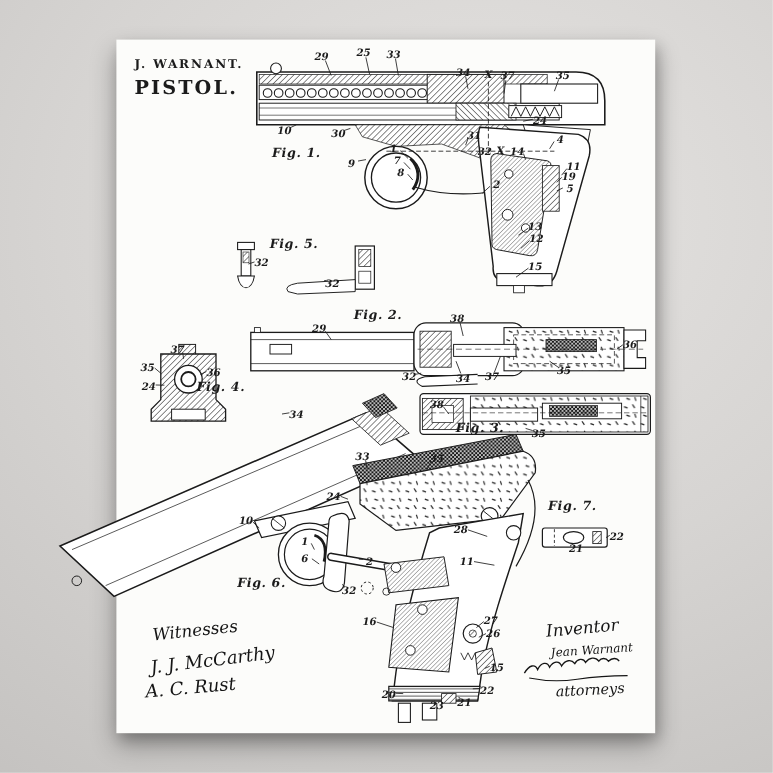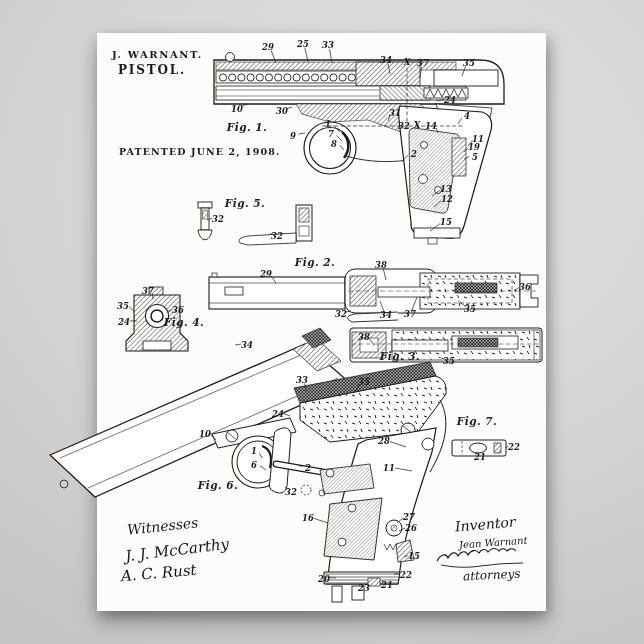--- a/index.html
+++ b/index.html
@@ -9,21 +9,21 @@
     font-family:"DejaVu Serif", serif;
   }
   .poster{
     position:absolute;left:97px;top:33px;width:449px;height:578px;
     background:#fcfcfa;
     box-shadow:0 10px 20px rgba(0,0,0,.32), 3px 5px 10px rgba(0,0,0,.18);
   }
   .drawing-layer{position:absolute;left:0;top:0;width:644px;height:644px;pointer-events:none;}
   .hdr{position:absolute;color:#1b1b1b;white-space:nowrap;}
   .hdr-title{left:112px;top:49px;width:80px;text-align:left;font-weight:bold;font-size:10px;letter-spacing:1.6px;}
-  .hdr-sub{left:112px;top:63px;width:80px;text-align:center;font-weight:bold;font-size:12px;letter-spacing:1.8px;}
+  .hdr-sub{left:112px;top:63px;width:80px;text-align:center;font-weight:bold;font-size:16px;letter-spacing:1.8px;}
   .hdr-patent{left:119px;top:146px;font-weight:bold;font-size:9.5px;letter-spacing:1.1px;}
   .sig{position:absolute;color:#151515;font-style:italic;white-space:nowrap;}
   .sig-witnesses{left:127px;top:518px;font-size:14px;transform:rotate(-6deg);}
   .sig-w1{left:125px;top:541px;font-size:15px;transform:rotate(-7deg);}
   .sig-w2{left:121px;top:564px;font-size:15px;transform:rotate(-5deg);}
   .sig-inventor{left:455px;top:516px;font-size:14px;transform:rotate(-5deg);}
   .sig-name{left:459px;top:537px;font-size:10px;transform:rotate(-4deg);}
   .sig-attorneys{left:463px;top:568px;font-size:12px;transform:rotate(-3deg);}
   .ref-num{font:italic 700 8.5px "DejaVu Serif", serif;fill:#1b1b1b;}
   .fig-label{font:italic 700 10.5px "DejaVu Serif", serif;fill:#1b1b1b;letter-spacing:.5px;}
@@ -352,21 +352,20 @@
         <text x="477" y="425" text-anchor="middle" class="fig-label">Fig. 7.</text>
         <text x="514" y="450" text-anchor="middle" class="ref-num">22</text>
         <line x1="508.14287763889627" y1="446.13227816872535" x2="505" y2="448" stroke="#1b1b1b" stroke-width="0.7"></line>
         <text x="480" y="460" text-anchor="middle" class="ref-num">21</text>
         <line x1="477.31671842700024" y1="453.4222912360003" x2="477" y2="454" stroke="#1b1b1b" stroke-width="0.7"></line>
       </g>
   </svg>
 
   <div class="hdr hdr-title">J. WARNANT.</div>
   <div class="hdr hdr-sub">PISTOL.</div>
-  <div class="hdr hdr-patent">PATENTED JUNE 2, 1908.</div>
 
   <div class="sig sig-witnesses">Witnesses</div>
   <div class="sig sig-w1">J. J. McCarthy</div>
   <div class="sig sig-w2">A. C. Rust</div>
   <div class="sig sig-inventor">Inventor</div>
   <div class="sig sig-name">Jean Warnant</div>
   <div class="sig sig-attorneys">attorneys</div>
 </div>
 
 </body></html>

